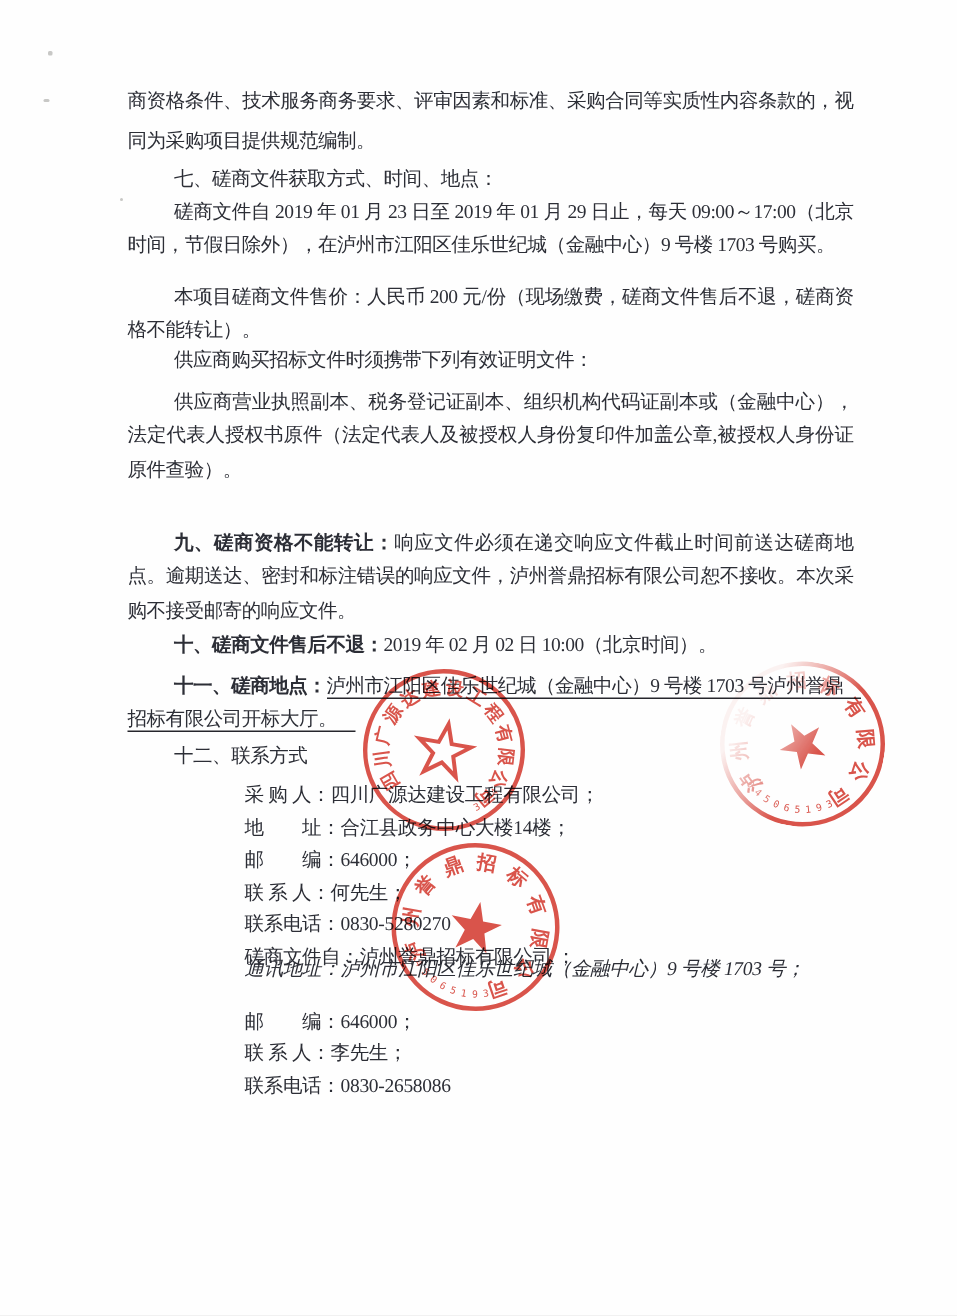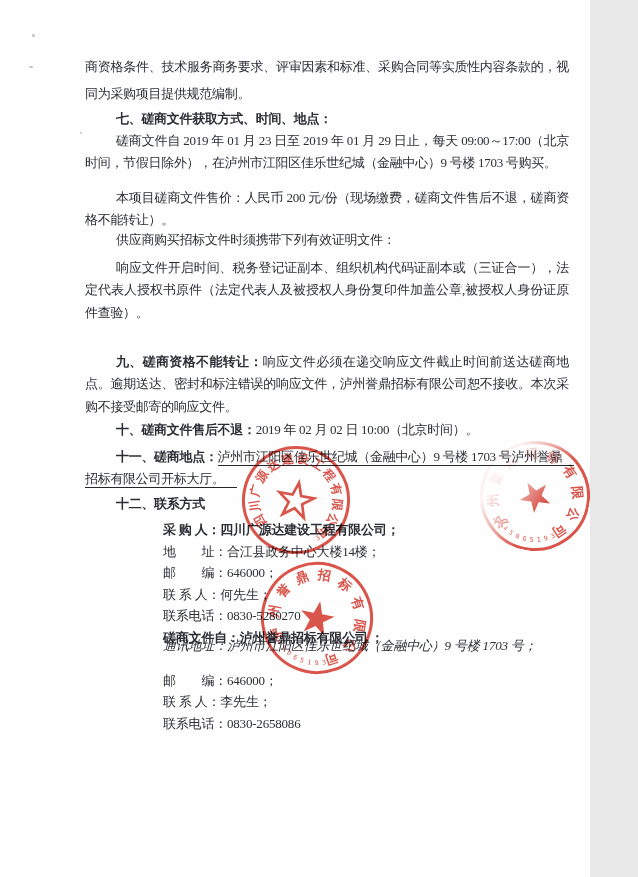--- a/index.html
+++ b/index.html
@@ -1,28 +1,28 @@
 <!DOCTYPE html>
 <html><head>
 <meta charset="utf-8">
 <style>
   html,body{margin:0;padding:0;background:#e8e8e8;}
   .page{
-    position:relative;width:590px;height:877px;background:#fefefe;
+    position:relative;width:638px;height:877px;background:#fefefe;
     overflow:hidden;
     font-family:"Liberation Serif","DejaVu Serif",serif;
     color:#2c2e36;
   }
   .tline{
     position:absolute;left:85px;width:484px;
     font-size:13px;line-height:22.4px;letter-spacing:-0.3px;
     text-align:justify;margin:0;
   }
   .indent{text-indent:31px;}
-  .bold{font-weight:bold;}
+  .bold{font-weight:normal;}
   .blabel{font-weight:bold;}
   .ul{
     border-bottom:1px solid #26262c;padding-bottom:1px;padding-right:12px;
     -webkit-box-decoration-break:clone;box-decoration-break:clone;
   }
   .contact{
     position:absolute;left:155px;width:420px;
     font-size:13px;line-height:20px;letter-spacing:-0.2px;margin:8px;white-space:nowrap;
   }
   .speck{position:absolute;background:#9a9a98;opacity:.55;border-radius:1px;}
@@ -48,21 +48,21 @@
   <div class="speck" style="left:32px;top:34px;width:3px;height:3px;"></div>
   <div class="speck" style="left:29px;top:66px;width:4px;height:2px;"></div>
   <div class="speck" style="left:80px;top:132px;width:2px;height:2px;"></div>
 
   <p class="tline" style="top:53px;line-height:27px;"><span>商资格条件、技术服务商务要求、评审因素和标准、采购合同等实质性内容条款的，视同为采购项目提供规范编制。</span></p>
 
   <p class="tline indent bold" style="top:108px;">七、磋商文件获取方式、时间、地点：</p>
   <p class="tline indent" style="top:130px;">磋商文件自 2019 年 01 月 23 日至 2019 年 01 月 29 日止，每天 09:00～17:00（北京时间，节假日除外），在泸州市江阳区佳乐世纪城（金融中心）9 号楼 1703 号购买。</p>
   <p class="tline indent" style="top:187px;">本项目磋商文件售价：人民币 200 元/份（现场缴费，磋商文件售后不退，磋商资格不能转让）。</p>
   <p class="tline indent" style="top:229px;">供应商购买招标文件时须携带下列有效证明文件：</p>
-  <p class="tline indent" style="top:257px;">响应文件开启时间、税务登记证副本、组织机构代码证副本或（三证合一），法定代表人授权书原件（法定代表人及被授权人身份复印件加盖公章,被授权人身份证原件查验）。</p>
+  <p class="tline indent" style="top:257px;">供应商营业执照副本、税务登记证副本、组织机构代码证副本或（金融中心），法定代表人授权书原件（法定代表人及被授权人身份复印件加盖公章,被授权人身份证原件查验）。</p>
 
 
   <p class="tline indent" style="top:351px;"><span class="blabel">九、磋商资格不能转让：</span><span>响应文件必须在递交响应文件截止时间前送达磋商地点。逾期送达、密封和标注错误的响应文件，泸州誉鼎招标有限公司恕不接收。本次采购不接受邮寄的响应文件。</span></p>
 
   <p class="tline indent" style="top:419px;"><span class="blabel">十、磋商文件售后不退：</span><span>2019 年 02 月 02 日 10:00（北京时间）。</span></p>
 
   <p class="tline indent" style="top:446px;"><span class="blabel">十一、磋商地点：</span><span class="ul">泸州市江阳区佳乐世纪城（金融中心）9 号楼 1703 号泸州誉鼎招标有限公司开标大厅。</span></p>
 
   <p class="tline indent bold" style="top:493px;">十二、联系方式</p>
 

